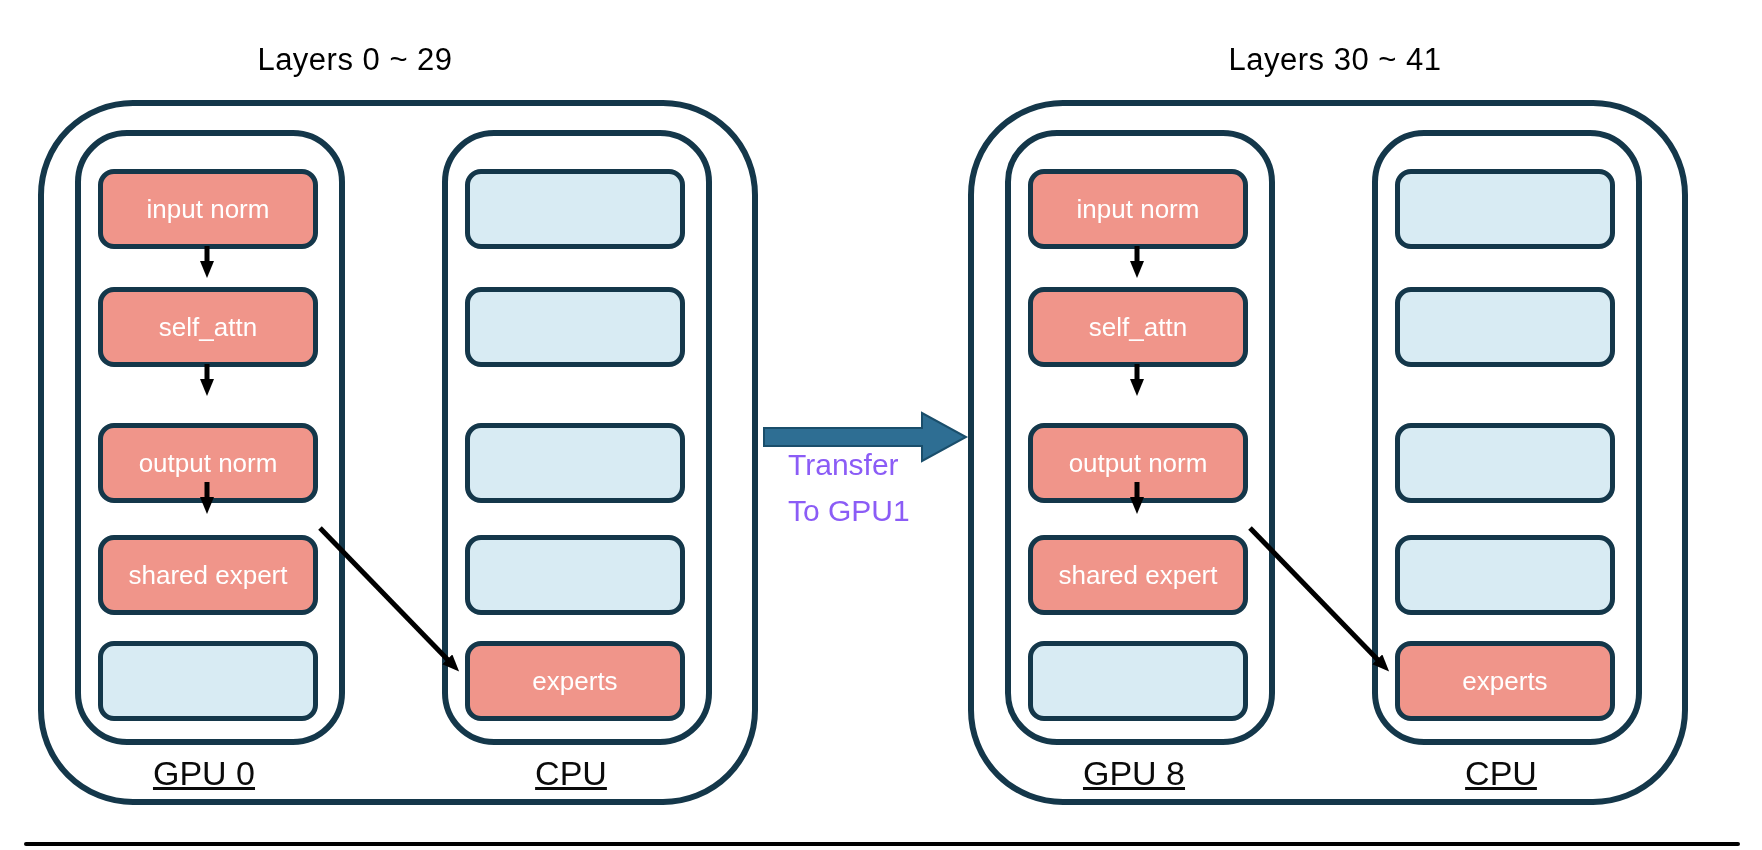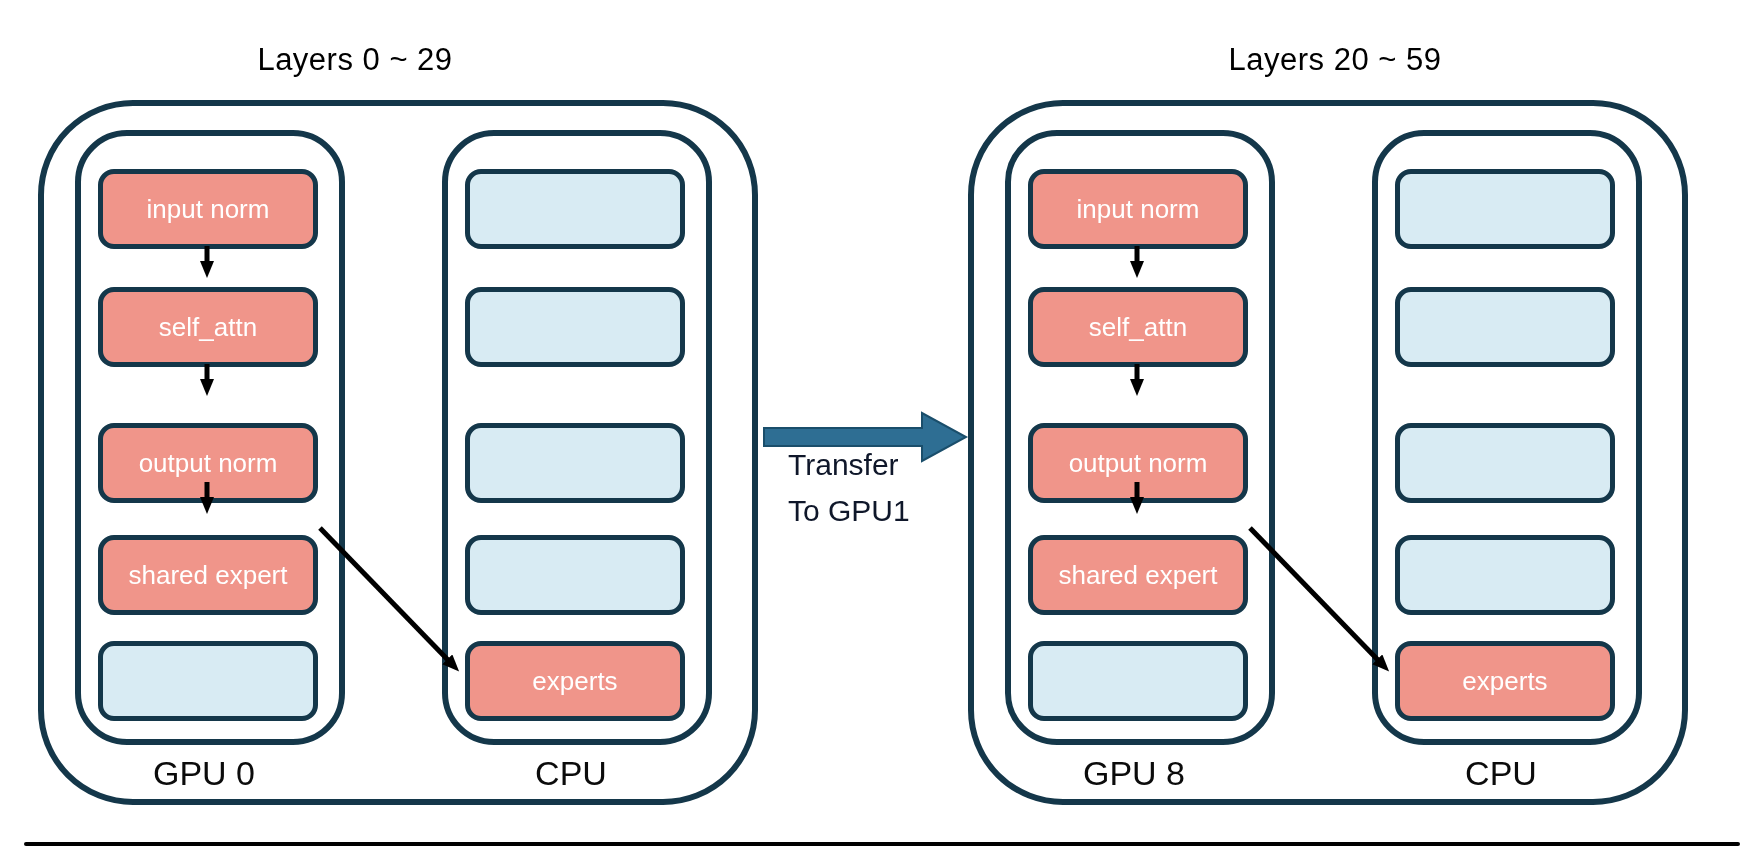--- a/index.html
+++ b/index.html
@@ -81,31 +81,32 @@
   .row4 { top: 505px; }
 
   .device-label {
     position: absolute;
     top: 648px;
     width: 270px;
     text-align: center;
     font-size: 34px;
     color: #0b0b0b;
     white-space: nowrap;
+    text-decoration: underline;
   }
   .device-label.gpu { left: 25px; }
   .device-label.cpu { left: 392px; }
 
   .transfer-text {
     position: absolute;
     left: 788px;
     top: 442px;
     font-size: 30px;
     line-height: 46px;
-    color: #0f172a;
+    color: #8b5cf6;
     white-space: nowrap;
   }
 
   svg.overlay {
     position: absolute;
     left: 0;
     top: 0;
     width: 1762px;
     height: 850px;
     pointer-events: none;
@@ -120,21 +121,21 @@
     background: #000000;
     border-radius: 2px;
   }
 </style>
 </head>
 <body>
 
 <div class="canvas">
 
   <div class="title t0">Layers 0 ~ 29</div>
-  <div class="title t1">Layers 20 ~ 59</div>
+  <div class="title t1">Layers 30 ~ 41</div>
 
   <div class="outer-box g0">
     <div class="inner-box gpu">
       <div class="cell active c-left row0">
         <span class="cell-label">input norm</span>
       </div>
       <div class="cell active c-left row1">
         <span class="cell-label">self_attn</span>
       </div>
       <div class="cell active c-left row2">

